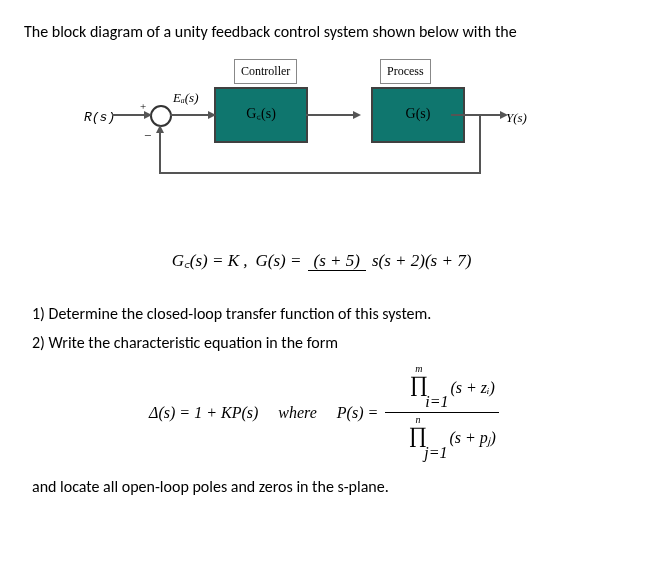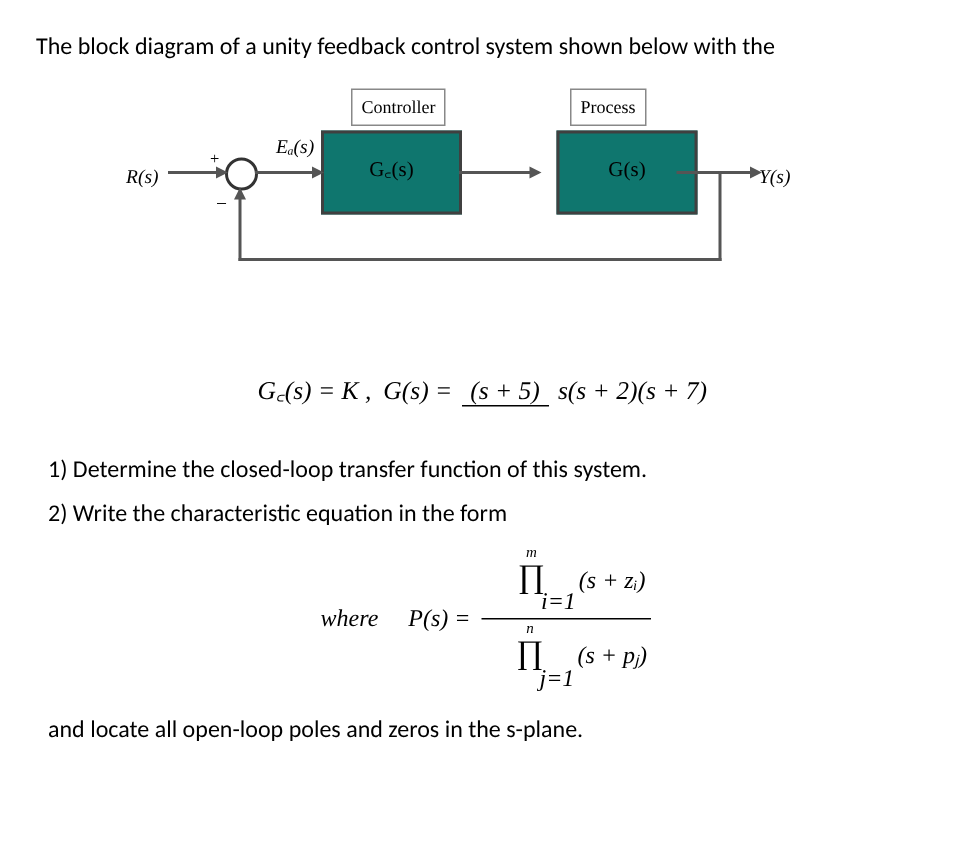--- a/index.html
+++ b/index.html
@@ -127,22 +127,22 @@
 
 <div class="intro">
   <span>The block diagram of a unity feedback control system shown below with the</span><br>
 </div>
 
 <div class="diagram-area">
 
   <div class="lbl-small" style="left:150px; top:2px;">Controller</div>
   <div class="lbl-small" style="left:296px; top:2px;">Process</div>
 
-  <div class="sig" style="left:0px; top:50px;">R(s)</div>
-  <div class="sig" style="left:100px; top:30px;">Eₐ(s)</div>
+  <div class="sig" style="left:0px; top:50px;font-family:Liberation Mono, monospace;">R(s)</div>
+  <div class="sig" style="left:89px; top:30px;">Eₐ(s)</div>
   <div class="sig" style="left:422px; top:50px;">Y(s)</div>
   <div class="sig" style="left:56px; top:40px; font-style:normal; font-size:11px;">+</div>
   <div class="sig" style="left:60px; top:68px; font-style:normal; font-size:13px;">−</div>
 
   <div class="sum" style="left:66px; top:48px;"></div>
 
   <div class="box" style="left:130px; top:30px; width:90px; height:52px; line-height:50px;">G꜀(s)</div>
   <div class="box" style="left:275px; top:30px; width:90px; height:52px; line-height:50px;margin-left:12px;">G(s)</div>
 
   <div class="line" style="left:28px; top:57px; width:38px; height:2px;"></div>
@@ -175,20 +175,21 @@
     </span>
   </span>
 </div>
 
 <div class="questions">
   <div class="item">1)  Determine the closed-loop transfer function of this system.</div>
   <div class="item">2)  Write the characteristic equation in the form</div>
 </div>
 
 <div class="char-eq-line">
+  <span>Δ(s) = 1 + KP(s)</span>
   <span class="where">where</span>
   <span style="display:inline-flex; align-items:center; gap:6px;">
     <span>P(s) =</span>
     <span class="pfrac">
       <span class="prow top">
         <span class="prod">
           <span class="lim-top">m</span>
           <span class="sym">∏</span>
           <span class="lim-bot">i=1</span>
         </span>

